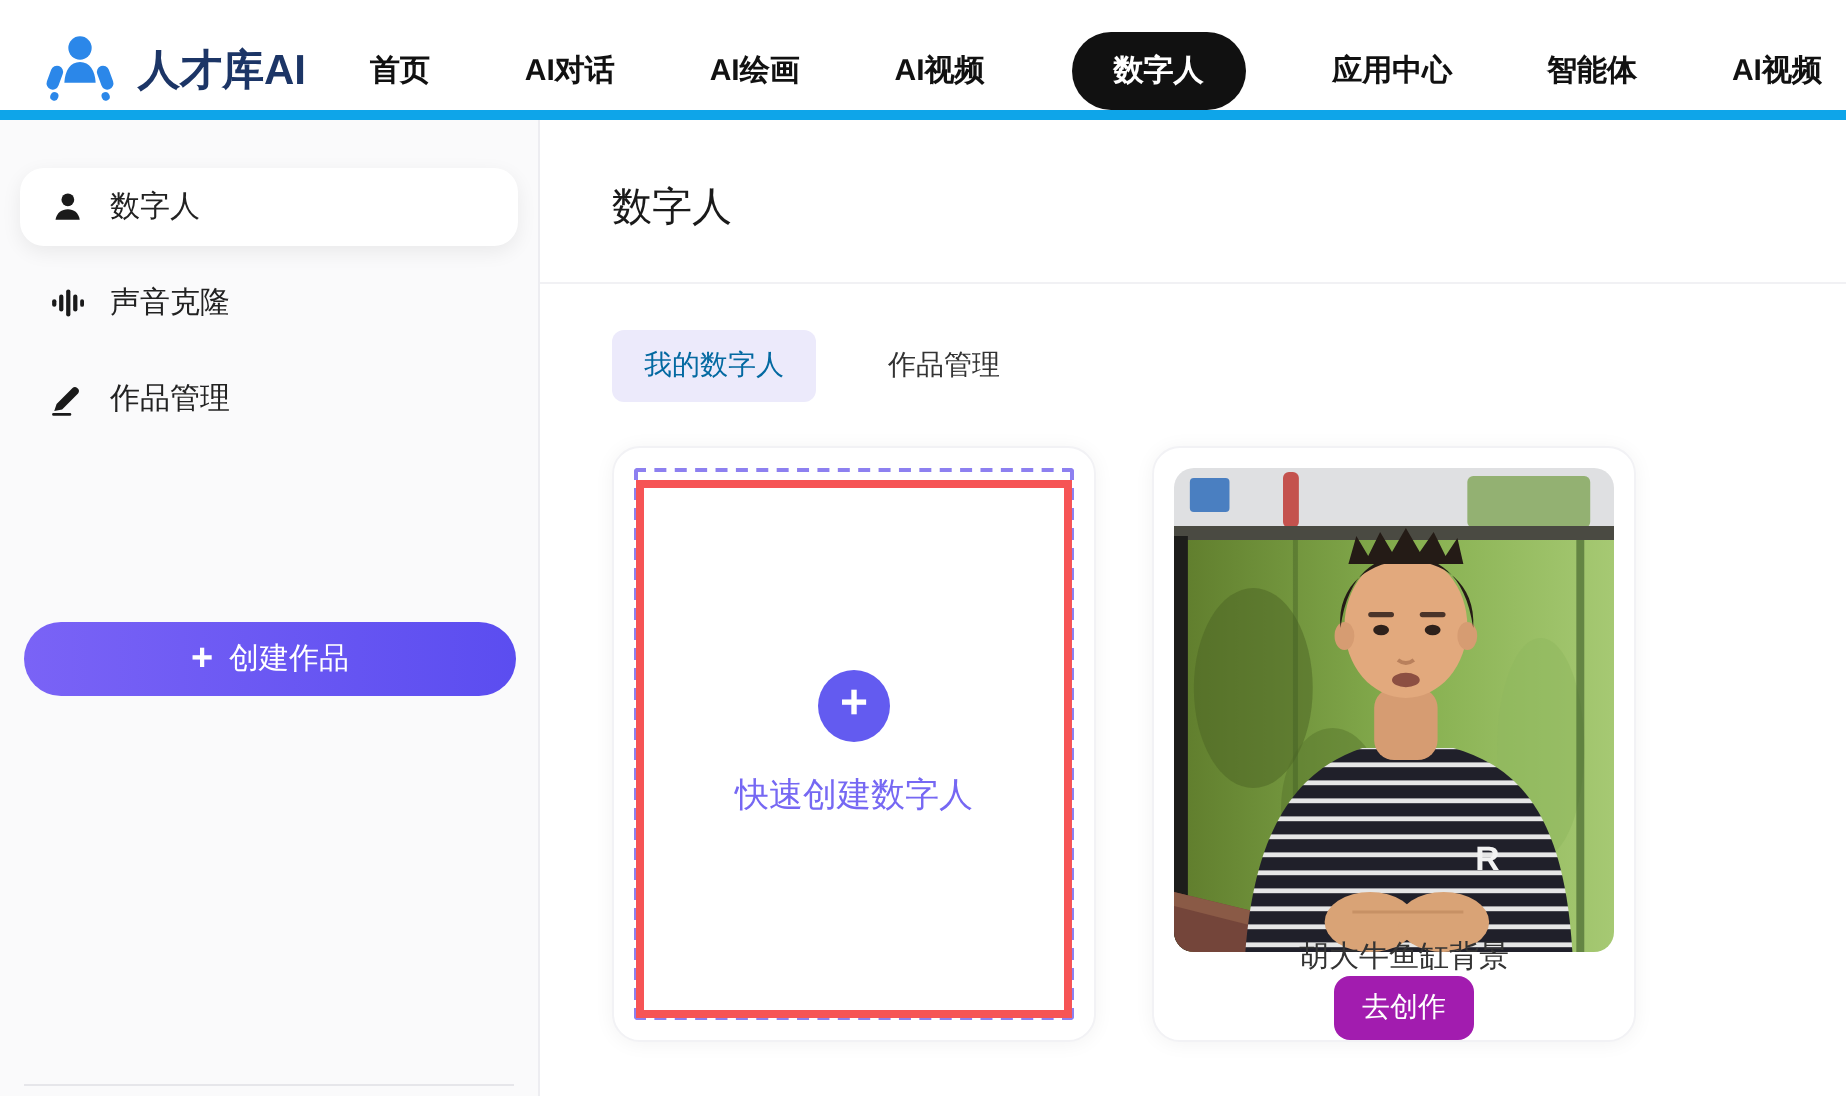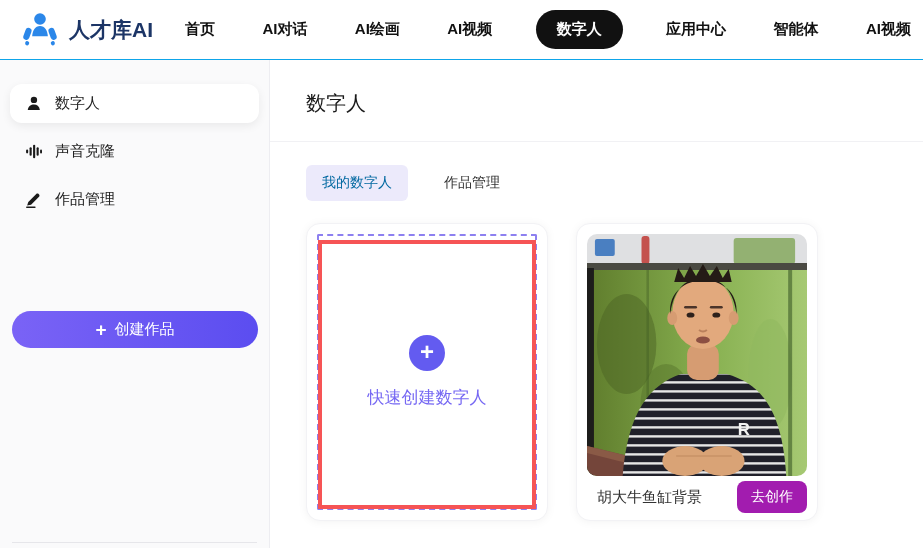--- a/index.html
+++ b/index.html
@@ -1,21 +1,21 @@
 <!DOCTYPE html>
 <html><head>
 <meta charset="utf-8">
 <style>
   * { margin:0; padding:0; box-sizing:border-box; }
   body { font-family:"Liberation Sans", sans-serif; background:#fff; }
   .screen { width:923px; height:548px; overflow:hidden; background:#fff; position:relative; }
 
   
-  .header { height:60px; display:flex; align-items:center; padding:0 8px 0 20px;
-            border-bottom:1px solid #0ea5e9; background:#fff; }
+  .header { height:60px; display:flex; align-items:flex-end; padding:0 8px 0 20px;
+            border-bottom:5px solid #0ea5e9; background:#fff; }
   .logo { display:flex; align-items:center; gap:9px; flex:0 0 auto; }
   .logo svg { width:40px; height:40px; }
   .logo-text { font-size:21px; font-weight:bold; color:#1c3566; }
   .nav { flex:1; display:flex; justify-content:space-between; align-items:center; margin-left:28px; }
   .nav-item { font-size:15px; font-weight:bold; color:#111; cursor:pointer; padding:10px 4px; white-space:nowrap; }
   .nav-item.active { background:#111111; color:#fff; padding:10px 21px; border-radius:20px; }
 
   
   .body { display:flex; height:488px; }
 
@@ -53,21 +53,21 @@
   .plus-circle { width:36px; height:36px; border-radius:50%; background:#635bf0; color:#fff;
                  display:flex; align-items:center; justify-content:center; font-size:24px; font-weight:bold;
                  line-height:1; padding-bottom:2px; }
   .create-label { font-size:17px; color:#7668f3; }
 
   
   .photo { position:absolute; left:10px; right:10px; top:10px; height:242px; border-radius:10px; overflow:hidden;
            cursor:pointer; }
   .photo svg { display:block; width:100%; height:100%; }
   .card-footer { position:absolute; left:10px; right:10px; bottom:0; height:46px;
-                 display:flex; align-items:center; justify-content:space-between; padding-left:10px; }
+                 display:flex; align-items:center; justify-content:flex-end; padding-left:10px;flex-direction:column; }
   .avatar-name { font-size:15px; color:#333; }
   .go-create-btn { background:#a21caf; color:#fff; border:none; border-radius:8px; padding:7px 14px;
                    font-size:14px; cursor:pointer; font-family:"Liberation Sans", sans-serif; }
 </style>
 </head>
 <body>
 
 <div class="screen">
 
   <div class="header">

